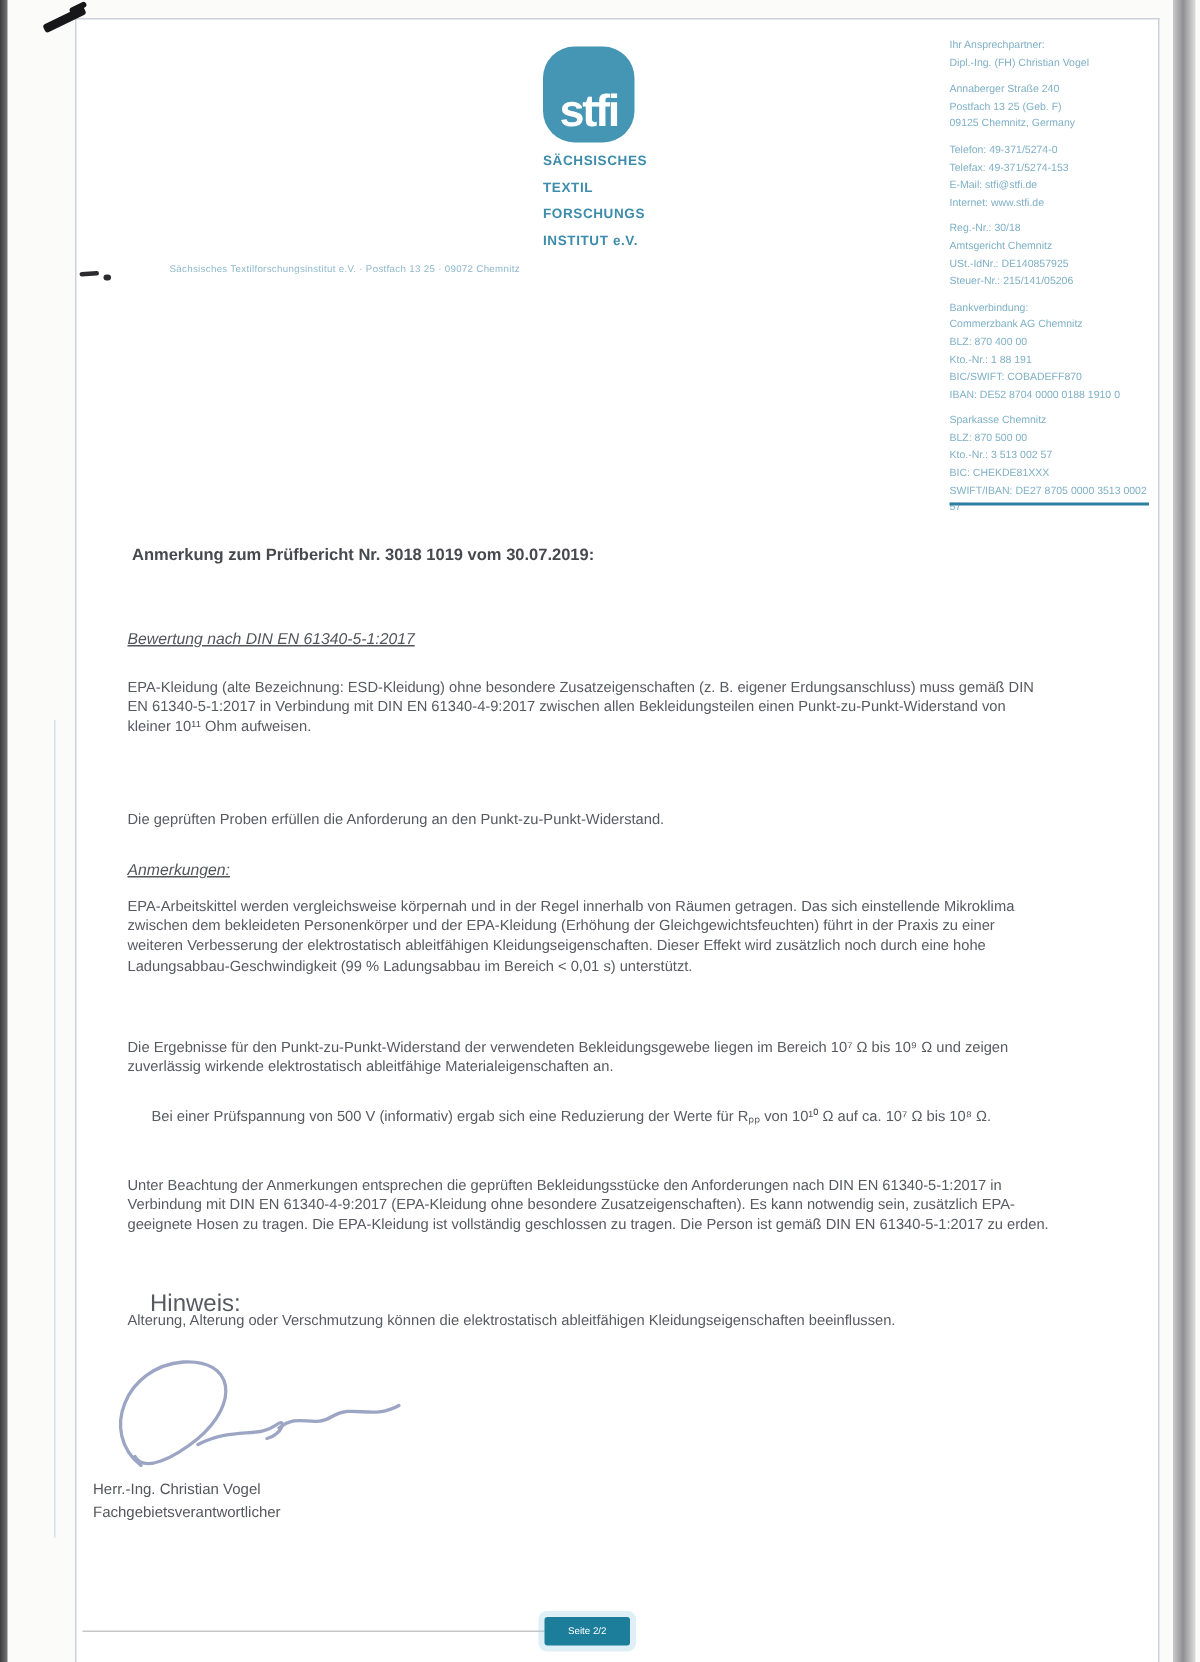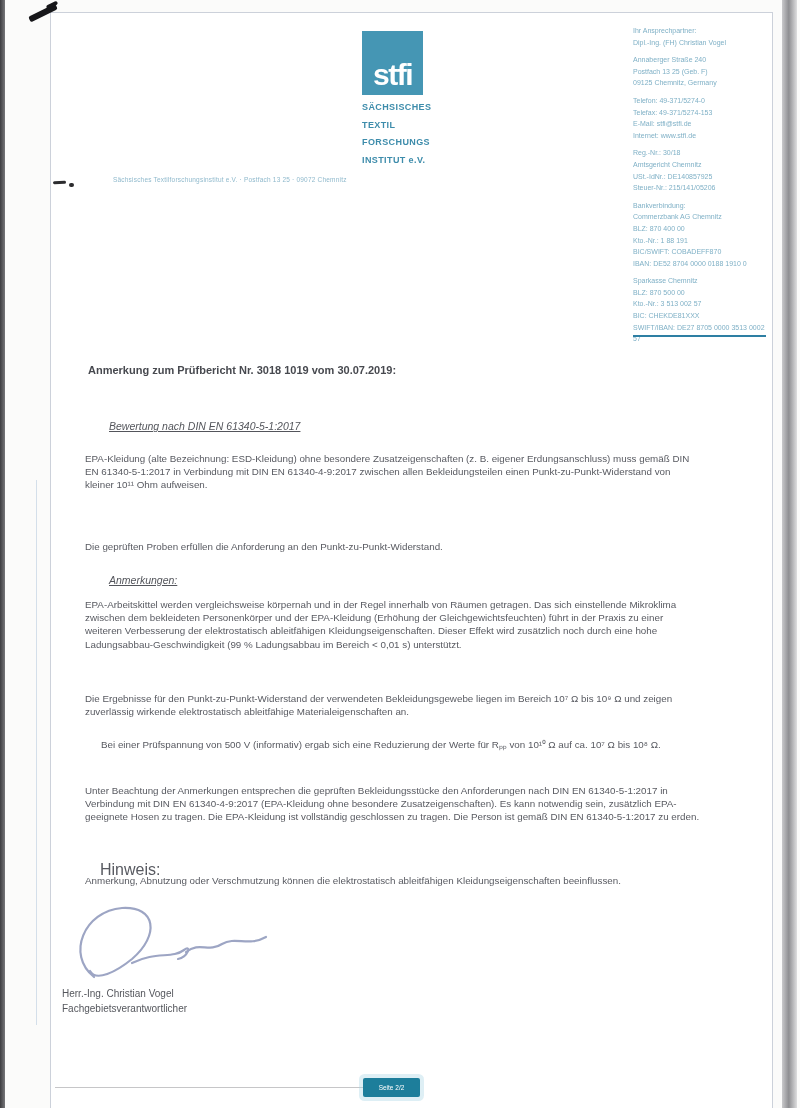--- a/index.html
+++ b/index.html
@@ -18,42 +18,42 @@
     background:rgba(110,150,195,.28);}
   .mark{position:absolute;background:#17171a;border-radius:2px;}
   .mark-a{left:28px;top:10px;width:30px;height:6px;transform:rotate(-26deg);}
   .mark-b{left:46px;top:3px;width:12px;height:4px;transform:rotate(-26deg);}
   .mark-c{left:53px;top:181px;width:13px;height:3px;background:#2c2c2f;transform:rotate(-3deg);}
   .mark-d{left:69px;top:183px;width:5px;height:4px;background:#2c2c2f;}
 
   
   .logo-box{position:absolute;left:362px;top:31px;width:61px;height:64px;
     background:#4596b4;color:#fff;display:flex;align-items:flex-end;justify-content:center;
-    filter:blur(.3px);}
+    filter:blur(.3px);border-radius:21px;}
   .logo-text{font-weight:bold;font-size:30px;line-height:30px;letter-spacing:-1.5px;
     padding-bottom:5px;}
   .inst{position:absolute;left:362px;top:99px;font-weight:bold;font-size:9px;
     line-height:17.6px;color:#3d8cab;letter-spacing:.4px;filter:blur(.35px);}
 
   .sidebar{position:absolute;left:633px;top:25px;width:140px;font-size:7px;
     line-height:11.6px;color:#7fb0c6;filter:blur(.45px);}
   .sb-block{margin-bottom:6px;}
   .sidebar-rule{position:absolute;left:633px;top:335px;width:133px;height:2px;background:#2e7fa3;}
 
   .sender-line{position:absolute;left:113px;top:176px;font-size:6.5px;color:#8fb9cc;
     letter-spacing:.2px;white-space:nowrap;filter:blur(.45px);}
 
   .recipient{position:absolute;left:85px;top:228px;font-size:11px;line-height:17px;
     color:#55565c;filter:blur(.4px);}
 
   
   .subject{position:absolute;left:88px;top:364px;font-size:11px;font-weight:bold;
     color:#47494f;filter:blur(.35px);}
   .h-ital{position:absolute;left:85px;font-style:italic;text-decoration:underline;
-    font-size:10.5px;color:#53555b;filter:blur(.35px);margin-left:24px;}
+    font-size:10.5px;color:#53555b;filter:blur(.35px);}
   .h-assess{top:420px;}
   .h-notes{top:574px;}
   .para{position:absolute;left:85px;width:615px;font-size:9.8px;line-height:13.2px;
     color:#585a61;filter:blur(.38px);}
   .p1{top:452px;} .p2{top:540px;} .p3{top:598px;} .p4{top:692px;}
   .p5{top:738px;margin-left:16px;} .p6{top:784px;}
   .hint{position:absolute;left:100px;top:861px;font-size:16px;color:#585a61;filter:blur(.38px);}
   .p7{top:874px;width:630px;}
 
   .sig-svg{position:absolute;left:60px;top:903px;}
@@ -141,21 +141,21 @@
   <div class="para p2">Die geprüften Proben erfüllen die Anforderung an den Punkt-zu-Punkt-Widerstand.</div>
 
   <div class="h-ital h-notes">Anmerkungen:</div>
 
   <div class="para p3">EPA-Arbeitskittel werden vergleichsweise körpernah und in der Regel innerhalb von Räumen getragen. Das sich einstellende Mikroklima zwischen dem bekleideten Personenkörper und der EPA-Kleidung (Erhöhung der Gleichgewichtsfeuchten) führt in der Praxis zu einer weiteren Verbesserung der elektrostatisch ableitfähigen Kleidungseigenschaften. Dieser Effekt wird zusätzlich noch durch eine hohe Ladungsabbau-Geschwindigkeit (99 % Ladungsabbau im Bereich &lt; 0,01 s) unterstützt.</div>
   <div class="para p4">Die Ergebnisse für den Punkt-zu-Punkt-Widerstand der verwendeten Bekleidungsgewebe liegen im Bereich 10⁷ Ω bis 10⁹ Ω und zeigen zuverlässig wirkende elektrostatisch ableitfähige Materialeigenschaften an.</div>
   <div class="para p5">Bei einer Prüfspannung von 500 V (informativ) ergab sich eine Reduzierung der Werte für Rₚₚ von 10¹⁰ Ω auf ca. 10⁷ Ω bis 10⁸ Ω.</div>
   <div class="para p6">Unter Beachtung der Anmerkungen entsprechen die geprüften Bekleidungsstücke den Anforderungen nach DIN EN 61340-5-1:2017 in Verbindung mit DIN EN 61340-4-9:2017 (EPA-Kleidung ohne besondere Zusatzeigenschaften). Es kann notwendig sein, zusätzlich EPA-geeignete Hosen zu tragen. Die EPA-Kleidung ist vollständig geschlossen zu tragen. Die Person ist gemäß DIN EN 61340-5-1:2017 zu erden.</div>
 
   <div class="hint">Hinweis:</div>
-  <div class="para p7">Anmerkung, Abnutzung oder Verschmutzung können die elektrostatisch ableitfähigen Kleidungseigenschaften beeinflussen.</div>
+  <div class="para p7">Alterung, Alterung oder Verschmutzung können die elektrostatisch ableitfähigen Kleidungseigenschaften beeinflussen.</div>
 
   <svg class="sig-svg" width="260" height="86" viewBox="0 0 260 86">
     <g fill="none" stroke="#8c96ba" stroke-width="2.2" stroke-linecap="round" opacity="0.85">
       <path d="M 34 74 C 6 52, 24 8, 62 5 C 96 3, 100 32, 72 56 C 56 69, 36 79, 30 68"></path>
       <path d="M 72 60 C 96 48, 112 56, 124 47 C 132 41, 128 54, 118 56"></path>
       <path d="M 126 49 C 140 38, 148 50, 162 41 C 176 33, 188 44, 206 34"></path>
     </g>
   </svg>
 
   <div class="sig-name">Herr.-Ing. Christian Vogel</div>

